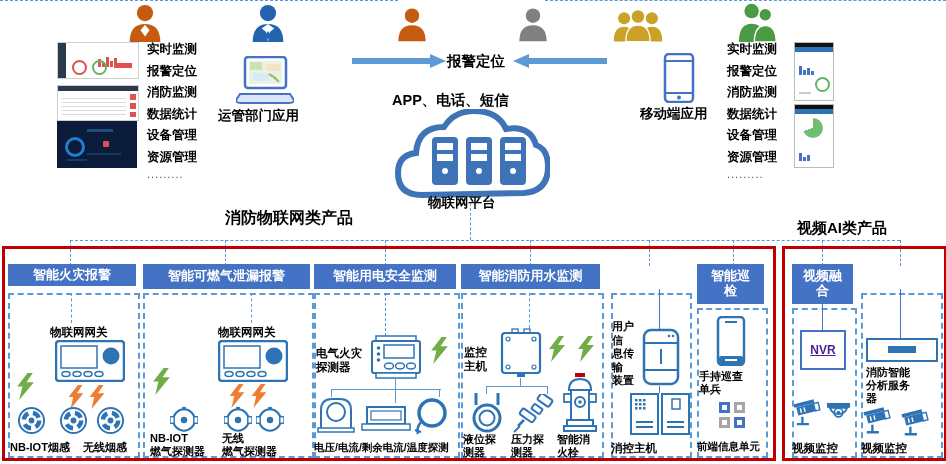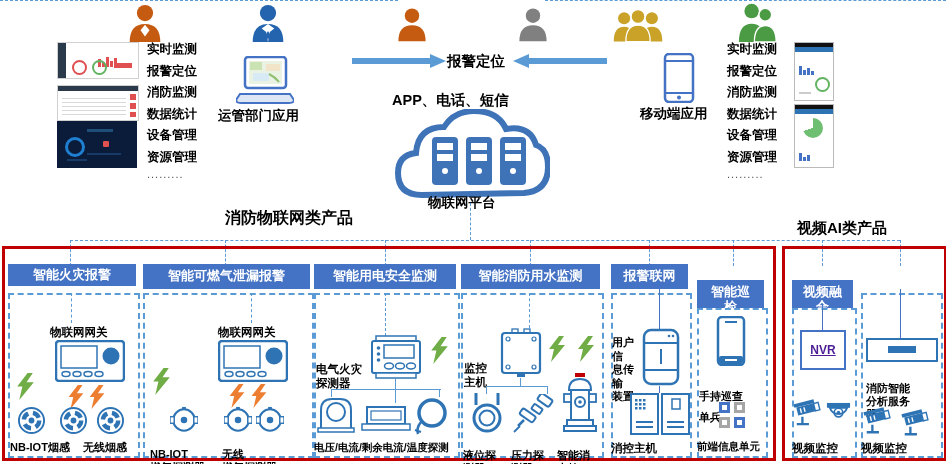--- a/index.html
+++ b/index.html
@@ -1,20 +1,20 @@
 <!DOCTYPE html>
 <html><head>
 <meta charset="utf-8">
 <style>
   html,body{margin:0;padding:0;background:#fff;}
   #canvas{position:relative;width:946px;height:464px;background:#fff;overflow:hidden;
           font-family:"Liberation Sans","DejaVu Sans",sans-serif;color:#000;}
   .abs{position:absolute;}
   .lbl{font-weight:700;color:#000;}
-  .pre{white-space:pre-line;margin-top:16px;}
+  .pre{white-space:pre-line;}
   .ctr{}
   .vdash{width:0;border-left:1px dashed #5B9BD5;}
   .hdash{height:0;border-top:1px dashed #5B9BD5;}
   .col-header{background:#4472C4;color:#fff;font-weight:700;display:flex;align-items:center;
               justify-content:center;text-align:center;line-height:1.15;}
   .dash-box{border:2px dashed #5B9BD5;background:#fff;}
   .red-box{border:3px solid #C00000;}
   .shot{border:1px solid #d0d0d0;background:#fff;overflow:hidden;}
   .minibar{display:inline-block;width:3px;background:#E05050;vertical-align:bottom;margin-right:1px;}
   svg{display:block;}
@@ -440,21 +440,20 @@
         <rect x="2" y="54" width="32" height="5" fill="#fff" stroke="#2E74B5" stroke-width="2"></rect>
       </svg>
   </div>
   <div class="abs lbl ctr pre" style="left:463px;top:433px;width:46px;font-size:11px;line-height:12.5px;">液位探
 测器</div>
   <div class="abs lbl ctr pre" style="left:511px;top:433px;width:46px;font-size:11px;line-height:12.5px;">压力探
 测器</div>
   <div class="abs lbl ctr pre" style="left:557px;top:433px;width:44px;font-size:11px;line-height:12.5px;">智能消
 火栓</div>
 
-  <div class="abs col-header" style="left:611px;top:264px;width:77px;height:25px;font-size:13px;">报警联网</div>
   <div class="abs dash-box" style="left:611px;top:293px;width:77px;height:161px;"></div>
   <div class="abs" style="left:659px;top:289px;width:0;height:41px;border-left:1.5px solid #4472C4;"></div>
   <div class="abs lbl ctr pre" style="left:612px;top:320px;width:32px;font-size:11px;line-height:13.5px;">用户信
 息传输
 装置</div>
   <div class="abs" style="left:642px;top:328px;">
     <svg width="38" height="58" viewBox="0 0 38 58">
         <rect x="2" y="2" width="34" height="54" rx="7" fill="#fff" stroke="#2E74B5" stroke-width="2.5"></rect>
         <line x1="3" y1="15" x2="35" y2="15" stroke="#2E74B5" stroke-width="2"></line>
         <line x1="3" y1="42" x2="35" y2="42" stroke="#2E74B5" stroke-width="2"></line>
@@ -492,21 +491,21 @@
 检</div>
   <div class="abs dash-box" style="left:697px;top:308px;width:67px;height:146px;"></div>
   <div class="abs" style="left:715px;top:316px;">
     <svg width="32" height="50" viewBox="0 0 32 50">
         <rect x="3" y="1" width="26" height="48" rx="4" fill="#fff" stroke="#2E74B5" stroke-width="2.5"></rect>
         <line x1="10" y1="6" x2="22" y2="6" stroke="#2E74B5" stroke-width="2"></line>
         <rect x="4" y="40" width="24" height="8" rx="2" fill="#2E74B5"></rect>
         <line x1="10" y1="44" x2="22" y2="44" stroke="#fff" stroke-width="2"></line>
       </svg>
   </div>
-  <div class="abs lbl ctr pre" style="left:699px;top:370px;width:63px;font-size:11px;line-height:21px;">手持巡查
+  <div class="abs lbl ctr pre" style="left:699px;top:370px;width:63px;font-size:11px;line-height:13px;">手持巡查
 单兵</div>
   <div class="abs" style="left:719px;top:402px;">
     <svg width="26" height="26" viewBox="0 0 26 26">
         <g fill="#4472C4">
           <rect x="0" y="0" width="11" height="11"></rect>
           <rect x="15" y="15" width="11" height="11"></rect>
         </g>
         <g fill="#A6A6A6">
           <rect x="15" y="0" width="11" height="11"></rect>
           <rect x="0" y="15" width="11" height="11"></rect>

